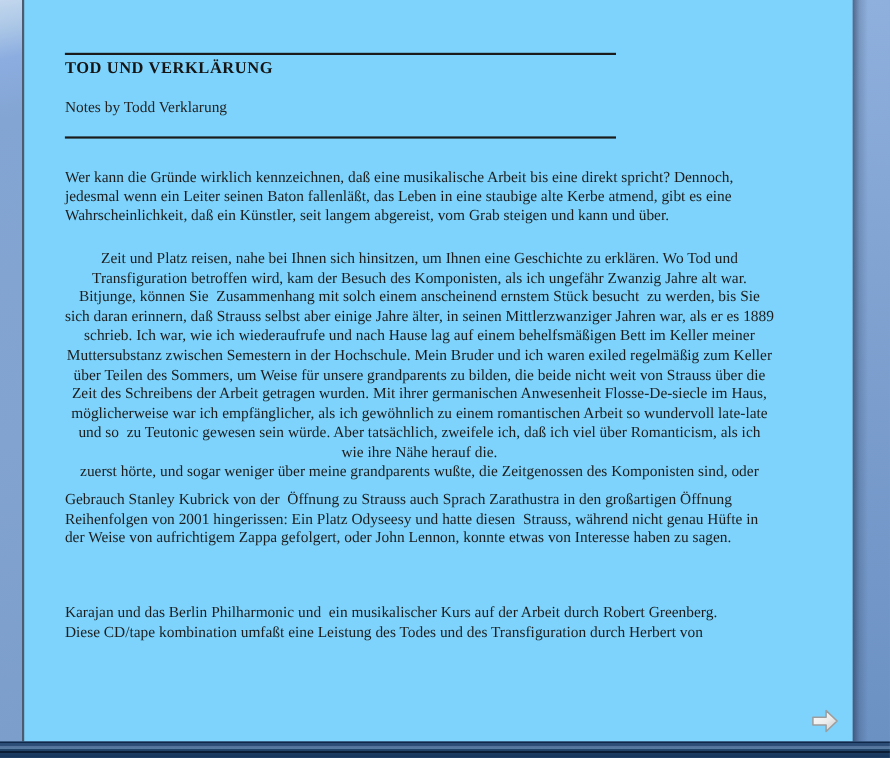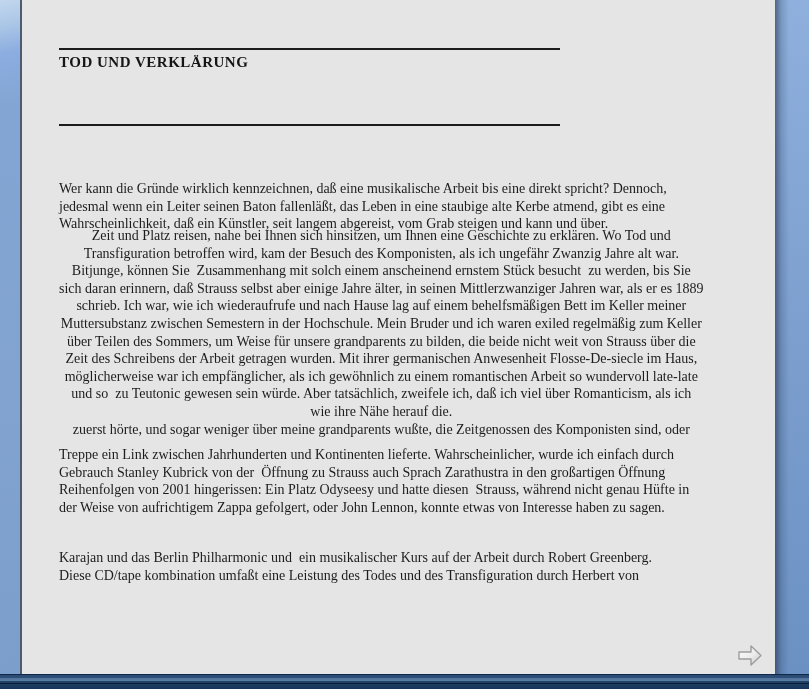--- a/index.html
+++ b/index.html
@@ -24,21 +24,21 @@
     background: linear-gradient(to bottom, #8fb0dd 0%, #7a9dcd 55%, #6b91c3 100%);
   }
   .bg-right .page-shadow {
     position: absolute; left: 0; top: 0; width: 14px; height: 100%;
     background: linear-gradient(to right, rgba(25,40,65,0.55), rgba(25,40,65,0.18) 45%, rgba(25,40,65,0) 100%);
   }
 
   
   .page {
     position: absolute; left: 20px; top: 0; width: 755px; height: 674px;
-    background: #e5e5e5;
+    background: #7dd3fc;
     border-left: 2px solid #4e5a6e;
     box-sizing: border-box;
     text-decoration: underline;
   }
 
   
   .bottom-bar {
     position: absolute; left: 0; top: 674px; width: 809px; height: 15px;
     background: linear-gradient(to bottom,
       #10294a 0%, #10294a 7%,
@@ -64,21 +64,21 @@
   .byline {
     position: absolute; left: 37px; top: 91px;
     font-size: 14px; color: #222; white-space: pre;
   }
 
   .para {
     position: absolute; left: 37px;
     font-size: 14px; line-height: 17.6px; color: #1c1c1c;
   }
   .para .line { white-space: pre; }
-  .p1 { top: 153px; margin-top: 27px; }
+  .p1 { top: 153px; }
   .p2 { top: 227px; text-align: center; }
   .p3 { top: 446px; }
   .p4 { top: 549px; }
 
   .next-page-btn {
     position: absolute; left: 736px; top: 643px; width: 28px; height: 26px;
     cursor: pointer; background: none; border: none; padding: 0;
   }
 </style>
 </head>
@@ -88,20 +88,21 @@
 
 <div class="bg-right">
   <div class="page-shadow"></div>
 </div>
 
 <div class="page">
   <div class="rule rule-top"></div>
 
   <div class="doc-title">TOD UND VERKLÄRUNG</div>
 
+  <div class="byline">Notes by Todd Verklarung</div>
 
   <div class="rule rule-mid"></div>
 
   <div class="para p1">
     <div class="line">Wer kann die Gründe wirklich kennzeichnen, daß eine musikalische Arbeit bis eine direkt spricht? Dennoch,</div>
     <div class="line">jedesmal wenn ein Leiter seinen Baton fallenläßt, das Leben in eine staubige alte Kerbe atmend, gibt es eine</div>
     <div class="line">Wahrscheinlichkeit, daß ein Künstler, seit langem abgereist, vom Grab steigen und kann und über.</div>
   </div>
 
   <div class="para p2">
@@ -113,21 +114,20 @@
     <div class="line">Muttersubstanz zwischen Semestern in der Hochschule. Mein Bruder und ich waren exiled regelmäßig zum Keller</div>
     <div class="line">über Teilen des Sommers, um Weise für unsere grandparents zu bilden, die beide nicht weit von Strauss über die</div>
     <div class="line">Zeit des Schreibens der Arbeit getragen wurden. Mit ihrer germanischen Anwesenheit Flosse-De-siecle im Haus,</div>
     <div class="line">möglicherweise war ich empfänglicher, als ich gewöhnlich zu einem romantischen Arbeit so wundervoll late-late</div>
     <div class="line">und so  zu Teutonic gewesen sein würde. Aber tatsächlich, zweifele ich, daß ich viel über Romanticism, als ich</div>
     <div class="line">wie ihre Nähe herauf die.</div>
     <div class="line">zuerst hörte, und sogar weniger über meine grandparents wußte, die Zeitgenossen des Komponisten sind, oder</div>
   </div>
 
   <div class="para p3">
-    <div class="line">Treppe ein Link zwischen Jahrhunderten und Kontinenten lieferte. Wahrscheinlicher, wurde ich einfach durch</div>
     <div class="line">Gebrauch Stanley Kubrick von der  Öffnung zu Strauss auch Sprach Zarathustra in den großartigen Öffnung</div>
     <div class="line">Reihenfolgen von 2001 hingerissen: Ein Platz Odyseesy und hatte diesen  Strauss, während nicht genau Hüfte in</div>
     <div class="line">der Weise von aufrichtigem Zappa gefolgert, oder John Lennon, konnte etwas von Interesse haben zu sagen.</div>
   </div>
 
   <div class="para p4">
     <div class="line">Karajan und das Berlin Philharmonic und  ein musikalischer Kurs auf der Arbeit durch Robert Greenberg.</div>
     <div class="line">Diese CD/tape kombination umfaßt eine Leistung des Todes und des Transfiguration durch Herbert von</div>
   </div>
 </div>

